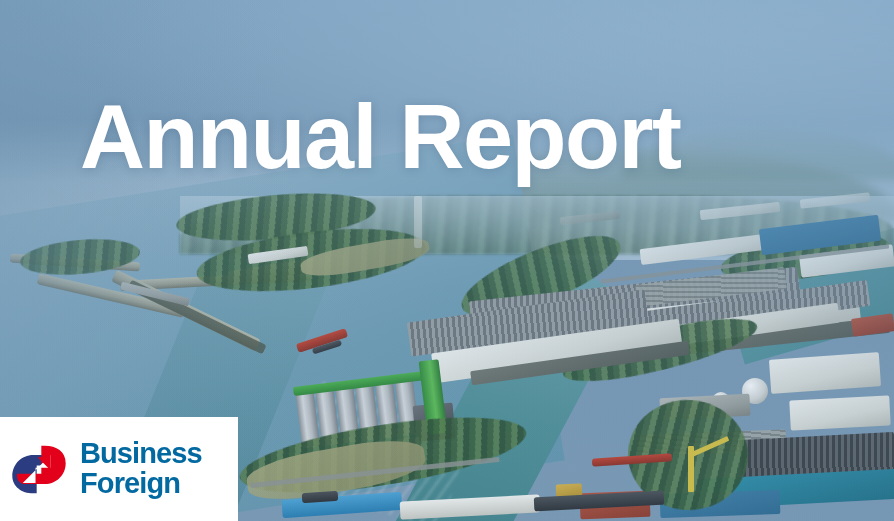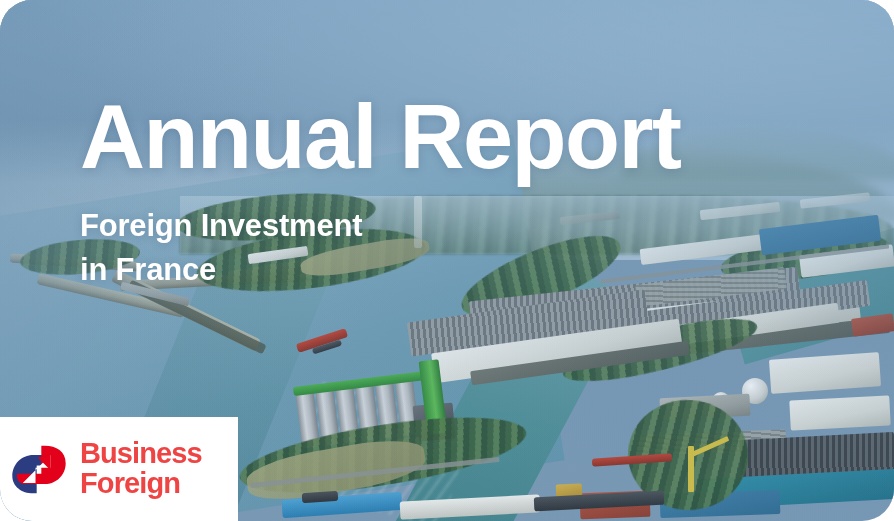--- a/index.html
+++ b/index.html
@@ -13,21 +13,20 @@
   }
 
   
   #cover {
     position: relative;
     width: 894px;
     height: 521px;
     overflow: hidden;
     background: #7b9ab4;
     user-select: none;
-    border-radius: 32px;
   }
 
   
   .photo {
     position: absolute;
     inset: 0;
     overflow: hidden;
   }
 
   
@@ -371,21 +370,21 @@
     height: 58px;
     flex: none;
     margin-right: 12px;
   }
   .logo-word {
     font-family: "Liberation Sans", sans-serif;
     font-size: 29px;
     line-height: 1.02;
     font-weight: 700;
     letter-spacing: -0.9px;
-    color: #ef4444;
+    color: #0369a1;
   }
   .logo-word span { display: block; }
 </style>
 </head>
 <body>
 
 <div id="cover">
 
   <div class="photo">
 
@@ -485,24 +484,20 @@
     <div class="wh wh-grey" style="left:560px; top:214px; width:60px; height:8px;  transform:rotate(-6deg); opacity:.55;"></div>
     <div class="wh wh-light" style="left:414px; top:196px; width:8px;  height:52px; opacity:.55;"></div>
 
     <div class="grade"></div>
     <div class="grade-blue"></div>
     <div class="vignette-left"></div>
   </div>
 
   <div class="headline-block">
     <h1 class="headline">Annual Report</h1>
-    <p class="subhead">
-      <span>Foreign Investment</span>
-      <span>in France</span>
-    </p>
   </div>
 
   <div class="logo-panel">
 
     <svg class="logo-mark" viewBox="0 0 100 100">
 
       <path d="M4 62 C4 42 20 26 40 26 L76 26 C84 26 90 32 90 40
                L90 44 L46 44 L46 92 L40 92 C20 92 4 80 4 62 Z" fill="#2b3c80"></path>
 
       <path d="M96 40 C96 60 80 76 60 76 L26 76 C18 76 12 70 12 62

